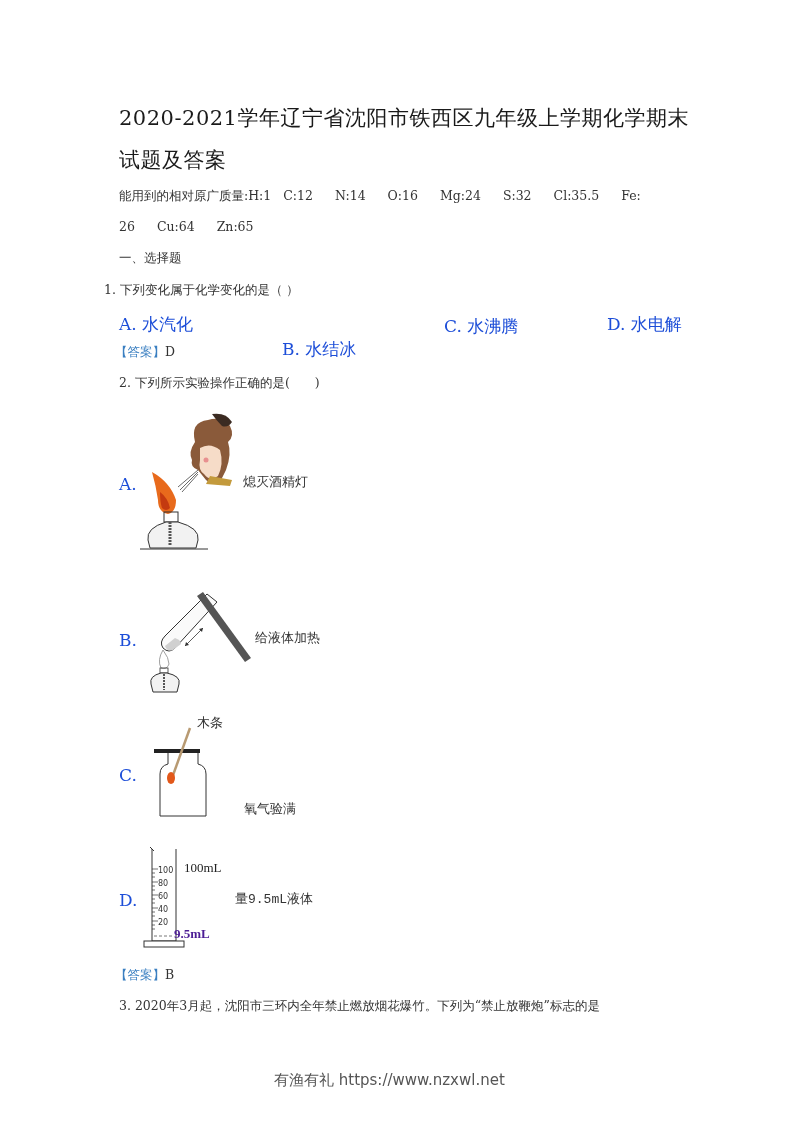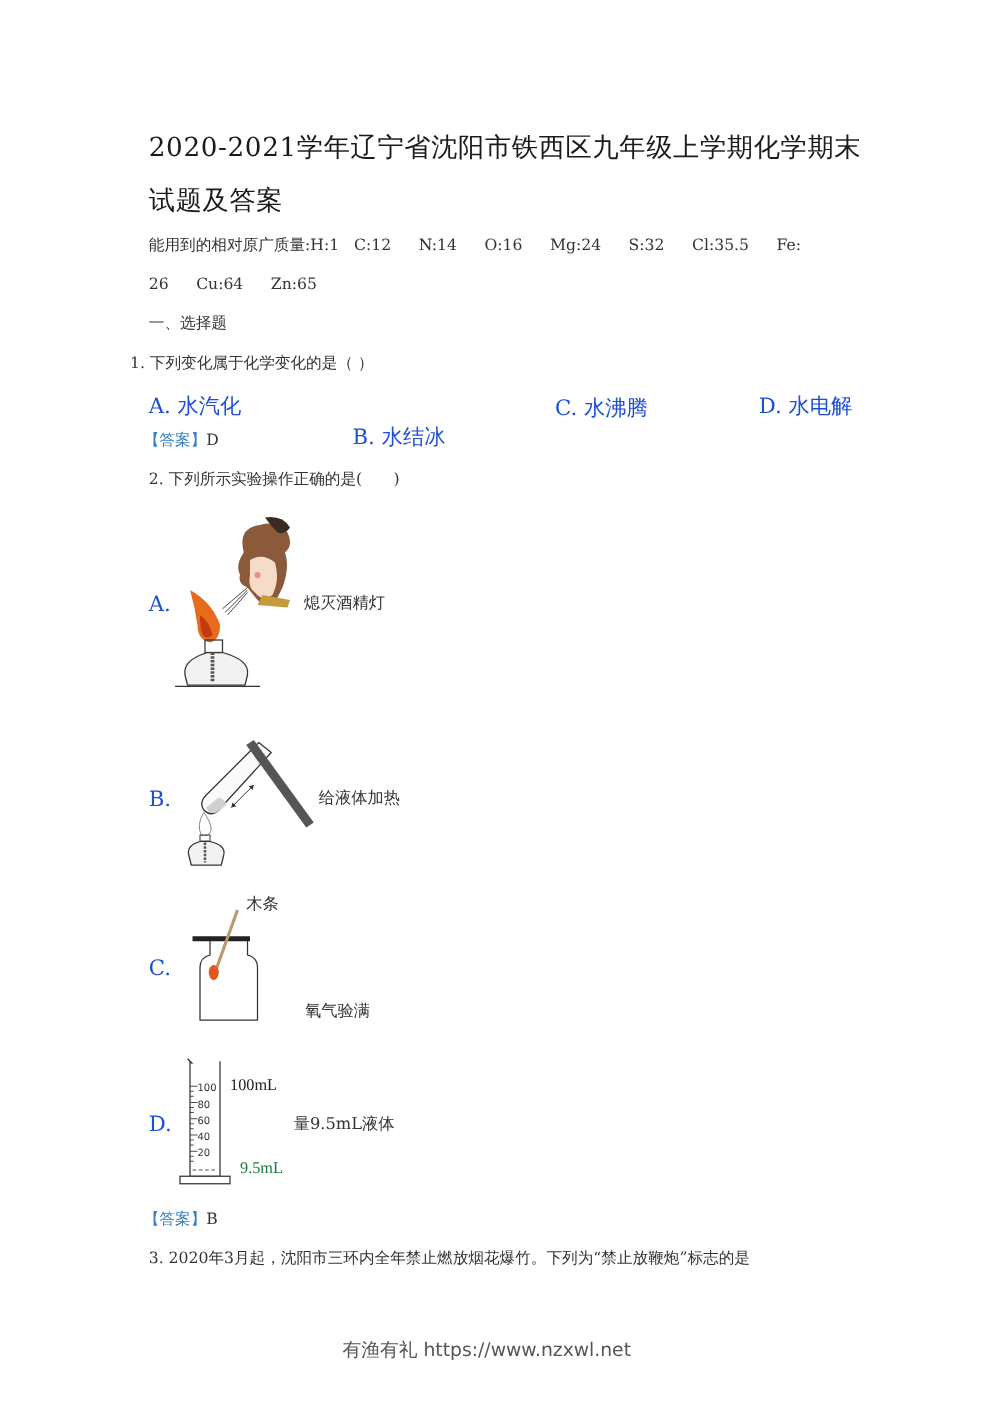--- a/index.html
+++ b/index.html
@@ -132,22 +132,22 @@
   <line x1="12" y1="89" x2="32" y2="89" stroke="#555" stroke-width="0.8" stroke-dasharray="3 2"></line>
 </svg>
 <div class="abs" style="left:158px; top:864px; font-size:8px; line-height:13px; color:#333; font-family:'DejaVu Sans','Liberation Sans',sans-serif;">
   <div>100</div>
   <div>80</div>
   <div>60</div>
   <div>40</div>
   <div>20</div>
 </div>
 <div class="abs" style="left:184px; top:860px; font-size:13px; color:#222; font-family:'Liberation Serif','DejaVu Serif',serif;text-align:center;">100mL</div>
-<div class="abs" style="left:192px; top:926px; font-size:13px; color:#15803d; font-family:'Liberation Serif','DejaVu Serif',serif;">9.5mL</div>
-<div class="abs caption" style="left:235px; top:890px;">量9.5mL液体</div>
+<div class="abs" style="left:174px; top:926px; font-size:13px; color:#4c1d95; font-family:'Liberation Serif','DejaVu Serif',serif;font-weight:bold;">9.5mL</div>
+<div class="abs caption" style="left:235px; top:890px;font-family:Liberation Mono, monospace;">量9.5mL液体</div>
 
 <div class="abs body-text" style="left:115px; top:967px;">
   <span class="ans-bracket">【答案】</span><span>B</span>
 </div>
 
 <div class="abs body-text" style="left:119px; top:998px;">3. 2020年3月起，沈阳市三环内全年禁止燃放烟花爆竹。下列为“禁止放鞭炮”标志的是</div>
 
 <div class="abs footer" style="left:274px; top:1071px;">有渔有礼 https://www.nzxwl.net</div>
 
 </body></html>

